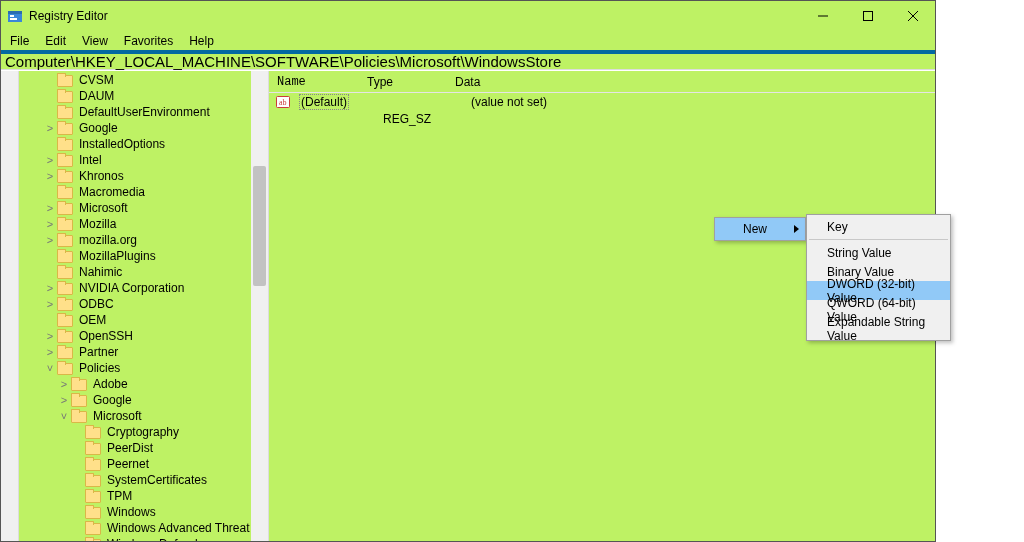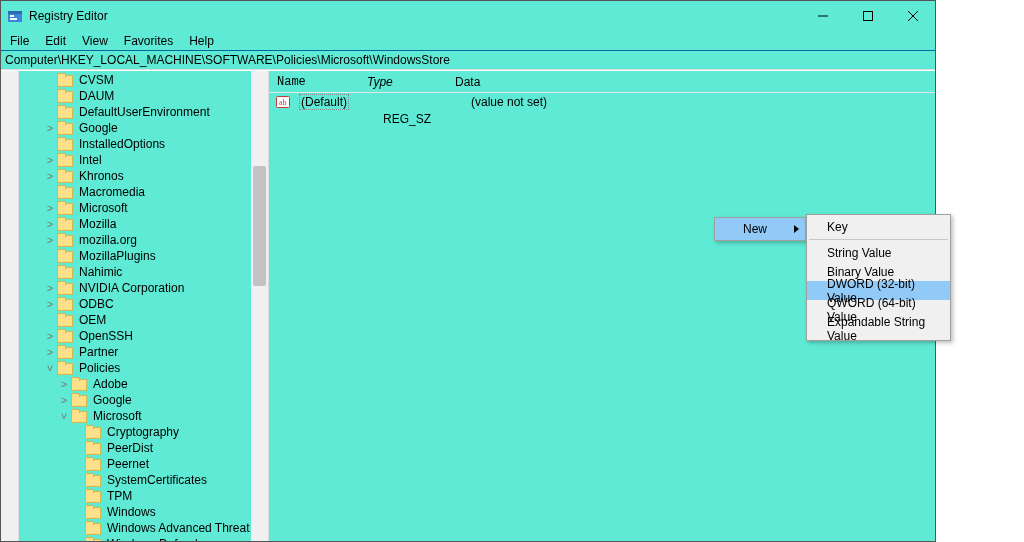--- a/index.html
+++ b/index.html
@@ -1,47 +1,47 @@
 <!DOCTYPE html>
 <html><head>
 <meta charset="utf-8">
 <style>
   * { box-sizing: border-box; }
   html, body { margin: 0; padding: 0; font-family: "Segoe UI", Tahoma, sans-serif; font-size: 12px; color: #000; background: #fff; height: 100%; overflow: hidden; }
-  .window { width: 936px; height: 542px; border: 1px solid #555; display: flex; flex-direction: column; background: #5eead4; }
+  .window { width: 936px; height: 542px; border: 1px solid #555; display: flex; flex-direction: column; background: #bef264; }
   .titlebar { height: 30px; display: flex; align-items: center; padding: 0 0 0 6px; }
   .titlebar .icon { width: 16px; height: 16px; margin-right: 6px; display:flex; align-items:center; justify-content:center; }
   .title-text { flex: 0 0 auto; font-size: 12px; }
   .title-spacer { flex: 1; }
   .winbtns { display: flex; }
   .winbtn { width: 45px; height: 30px; display: flex; align-items: center; justify-content: center; }
   .menubar { height: 19px; display: flex; align-items: center; padding: 0 2px; gap: 2px; }
   .menubar span { padding: 1px 7px; cursor: default; }
-  .addrbar { height: 20px; border-top: 1px solid #0369a1; border-bottom: 1px solid #dcdcdc; display: flex; align-items: center; padding: 0 4px; font-size: 12px; }
+  .addrbar { height: 20px; border-top: 4px solid #0369a1; border-bottom: 1px solid #dcdcdc; display: flex; align-items: center; padding: 0 4px; font-size: 15px; }
   .body { flex: 1; display: flex; min-height: 0; border-top: 1px solid #fff; position: relative; }
   .treewrap { width: 268px; display: flex; border-right: 1px solid #dcdcdc; }
   .scrollgutter-l { width: 18px; border-right: 1px solid #dcdcdc; background: #f0f0f0; position: relative; }
   .scrollgutter-l::before { content:""; position:absolute; top:0; left:0; right:0; height:17px; background:#f0f0f0; }
   .scrollgutter-l::after  { content:""; position:absolute; bottom:0; left:0; right:0; height:17px; background:#f0f0f0; }
   .tree { flex: 1; overflow: hidden; padding: 1px 0 0 0; position: relative; }
   .treeinner { width: 500px; }
   .row { height: 16px; display: flex; align-items: center; white-space: nowrap; position: relative; }
   .ind { display:inline-block; height:16px; }
   .tw { width: 14px; text-align: center; color:#777; font-size:11px; display:inline-block; user-select:none; }
   .folder { width: 16px; height: 14px; margin-right: 4px; position: relative; display:inline-block; }
   .folder::before { content:""; position:absolute; left:0; top:2px; width:14px; height:10px; background:#ffe08a; border:1px solid #d9b747; border-radius:1px; }
   .folder::after  { content:""; position:absolute; left:0; top:0;  width:7px;  height:3px;  background:#ffe08a; border:1px solid #d9b747; border-bottom:none; border-radius:1px 1px 0 0; }
   .lbl { padding: 0 2px; }
   .scrolltrack-r { position:absolute; top:0; bottom:0; right:0; width:17px; background:#f0f0f0; }
   .scrollthumb { position:absolute; left:2px; right:2px; top:95px; height:120px; background:#c2c2c2; border-radius:2px; }
   .list { flex: 1; position: relative; }
   .listhdr { height: 22px; border-bottom: 1px solid #e5e5e5; display: flex; align-items:center; }
   .col { padding: 3px 8px 3px 8px; font-size: 12px; color:#000; }
   .colName { width: 90px; font-family: Liberation Mono, monospace; }
-  .colType { width: 88px; font-style: italic; }
+  .colType { width: 88px; }
   .colData { flex: 1; }
   .listrow { display:flex; align-items:center; height:18px; }
   .rcell { padding: 0 8px; font-size:12px; }
   .valicon { width:16px; height:16px; margin-left:6px; display:inline-flex; align-items:center; justify-content:center; }
   .valicon svg { width:16px; height:16px; }
   .rname { width: 84px; display:flex; align-items:center; }
   .rname .txt { border:1px dotted #888; padding:0 1px; }
   .rtype { width: 88px; margin-top: 34px; }
   .rdata { flex:1; }
 

